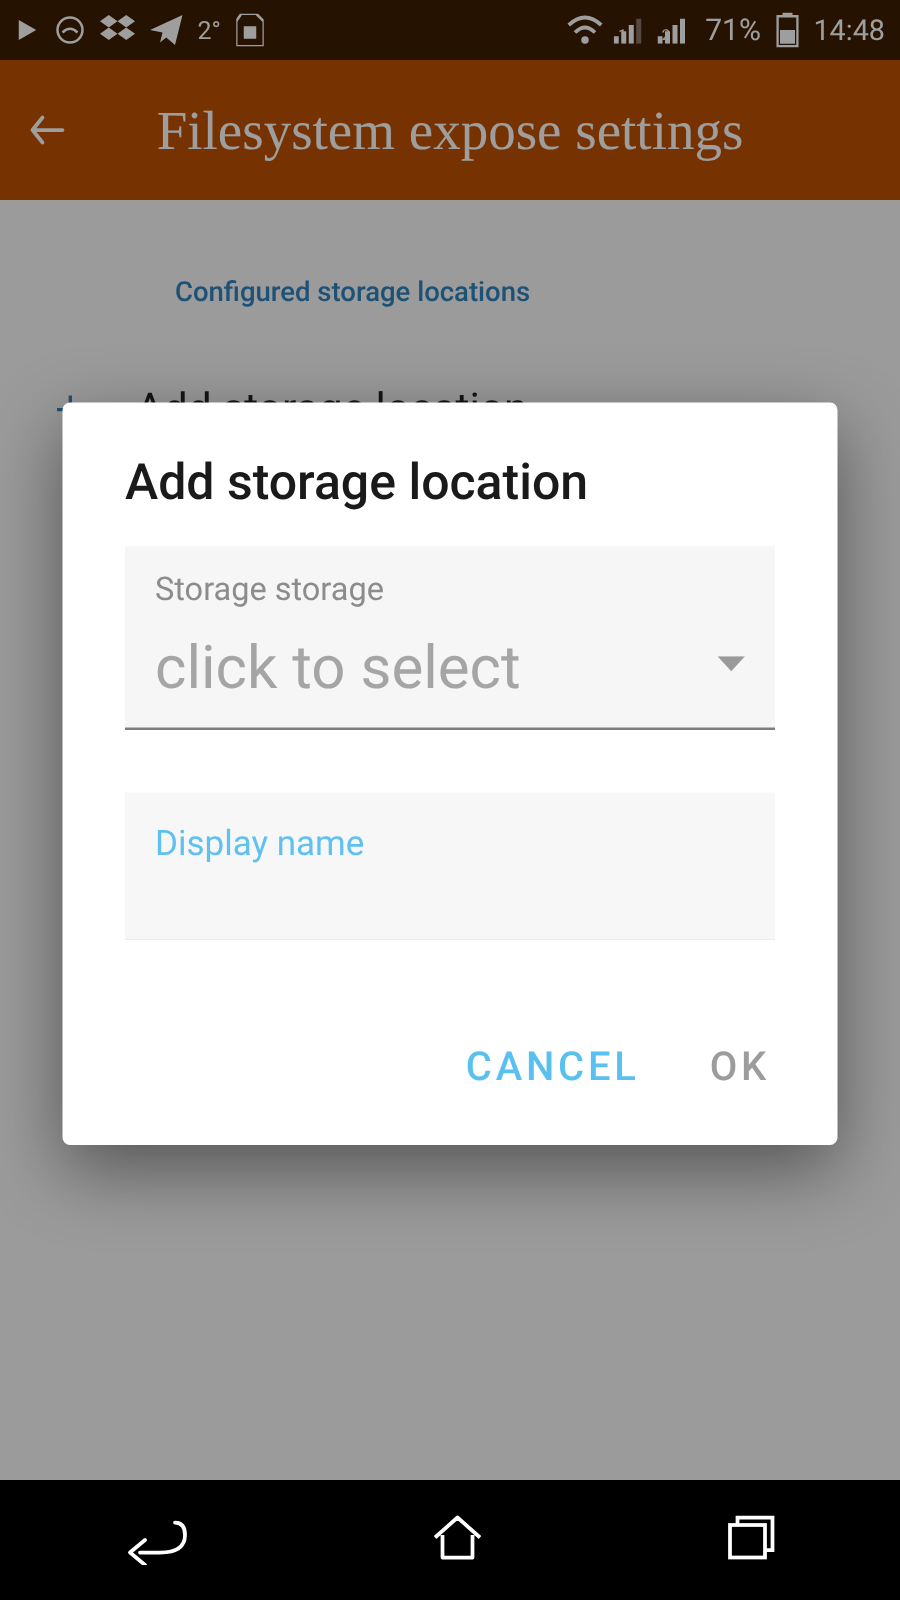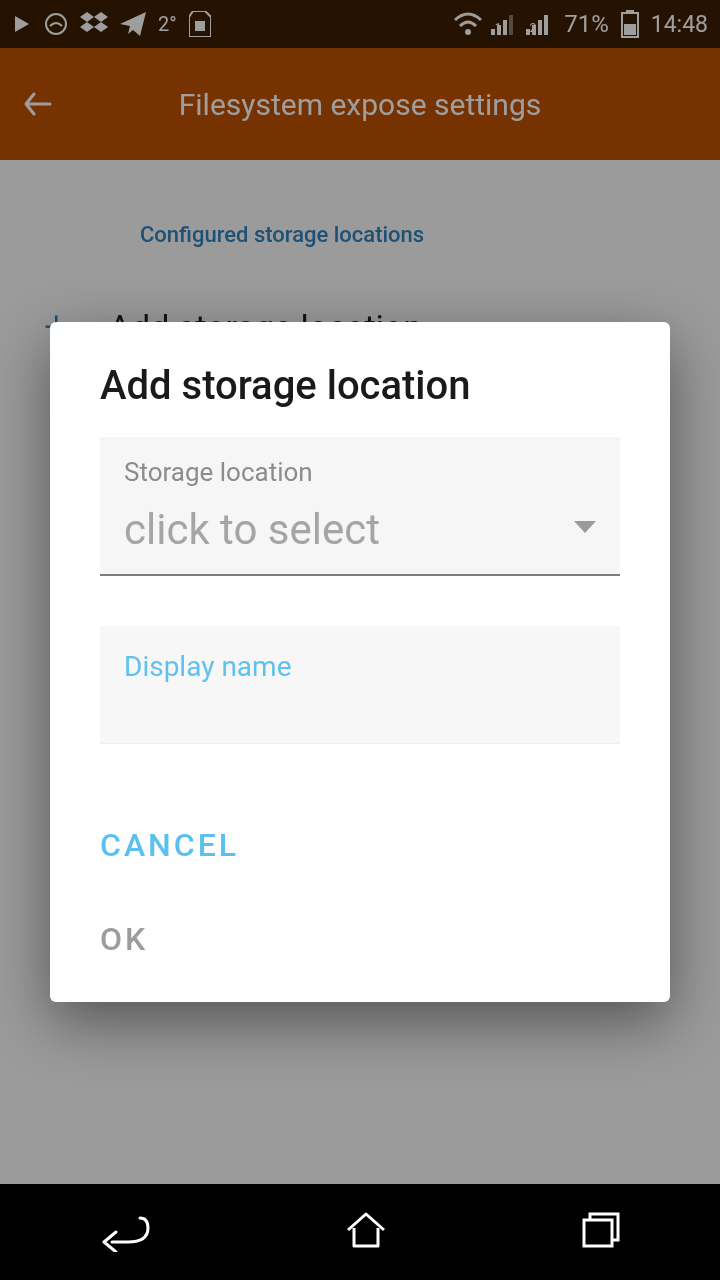--- a/index.html
+++ b/index.html
@@ -21,21 +21,21 @@
   .pct { font-size: 24px; }
   .clock { font-size: 23px; font-weight: 400; }
 
   
   .app-bar {
     position: absolute; top: 48px; left: 0; right: 0; height: 112px;
     background: #c05203; color: #fff;
     display: flex; align-items: center; padding: 0 20px;
   }
   .app-bar .back { width: 48px; display: flex; align-items: center; }
-  .app-bar .title { flex: 1; text-align: center; font-size: 30px; color: #ffffff; font-weight: 400; padding-right: 48px;}
+  .app-bar .title { flex: 1; text-align: center; font-size: 44px; color: #ffffff; font-weight: 400; padding-right: 48px; font-family: Liberation Serif, serif;}
 
   
   .content {
     position: absolute; top: 160px; left: 0; right: 0; bottom: 96px;
     background: #fbfbfb; padding: 28px 30px;
   }
   .section-title { color: #2f83bd; font-size: 22px; font-weight: 500; margin: 34px 0 44px 110px; }
   .add-row { display: flex; align-items: center; gap: 40px; padding: 10px 0 0 6px; }
   .add-row .plus { color: #2f83bd; font-size: 44px; font-weight: 300; margin-left: 8px;}
   .add-row .label { color: #222; font-size: 34px; }
@@ -65,36 +65,35 @@
     padding: 0 50px 28px 50px;
   }
   .field-block {
     margin: 0 50px; background: #f6f6f6; padding: 20px 24px 12px 24px;
   }
   .field-label { color: #8c8c8c; font-size: 26px; margin-bottom: 18px; }
   .select-row {
     display: flex; align-items: center; justify-content: space-between;
     padding-bottom: 8px;
   }
-  .select-text { color: #a5a5a5; font-size: 42px; }
+  .select-text { color: #a5a5a5; font-size: 48px; }
   .select-caret svg { fill: #9a9a9a; }
   .field-underline {
     height: 2px; background: #7d7d7d; margin: 0 50px;
   }
 
   .field-block2 {
     margin: 50px 50px 12px 50px; background: #f7f7f7; padding: 24px 24px 60px 24px;
     border-bottom: 1px solid #eee;
   }
   .display-label { color: #5ec1ef; font-size: 28px; }
 
   .dialog-actions {
     display: flex; justify-content: flex-end; gap: 56px;
-    padding: 70px 54px 24px 50px;
-    flex-direction: column;
+    padding: 70px 54px 24px 68px;
   }
   .btn-cancel { color: #59c0ef; font-size: 32px; font-weight: 500; letter-spacing: 3px; }
   .btn-ok { color: #9c9c9c; font-size: 32px; font-weight: 500; letter-spacing: 3px; }
 </style>
 </head>
 <body>
 
 <div class="status-bar">
   <div class="status-left">
     <span>
@@ -204,21 +203,21 @@
       </svg>
   </span>
 </div>
 
 <div class="scrim"></div>
 
 <div class="dialog">
   <div class="dialog-title">Add storage location</div>
 
   <div class="field-block">
-    <div class="field-label">Storage location</div>
+    <div class="field-label">Storage storage</div>
     <div class="select-row">
       <span class="select-text">click to select</span>
       <span class="select-caret">
         <svg width="22" height="14" viewBox="0 0 22 14">
             <polygon points="0,0 22,0 11,12"></polygon>
           </svg>
       </span>
     </div>
   </div>
   <div class="field-underline"></div>

